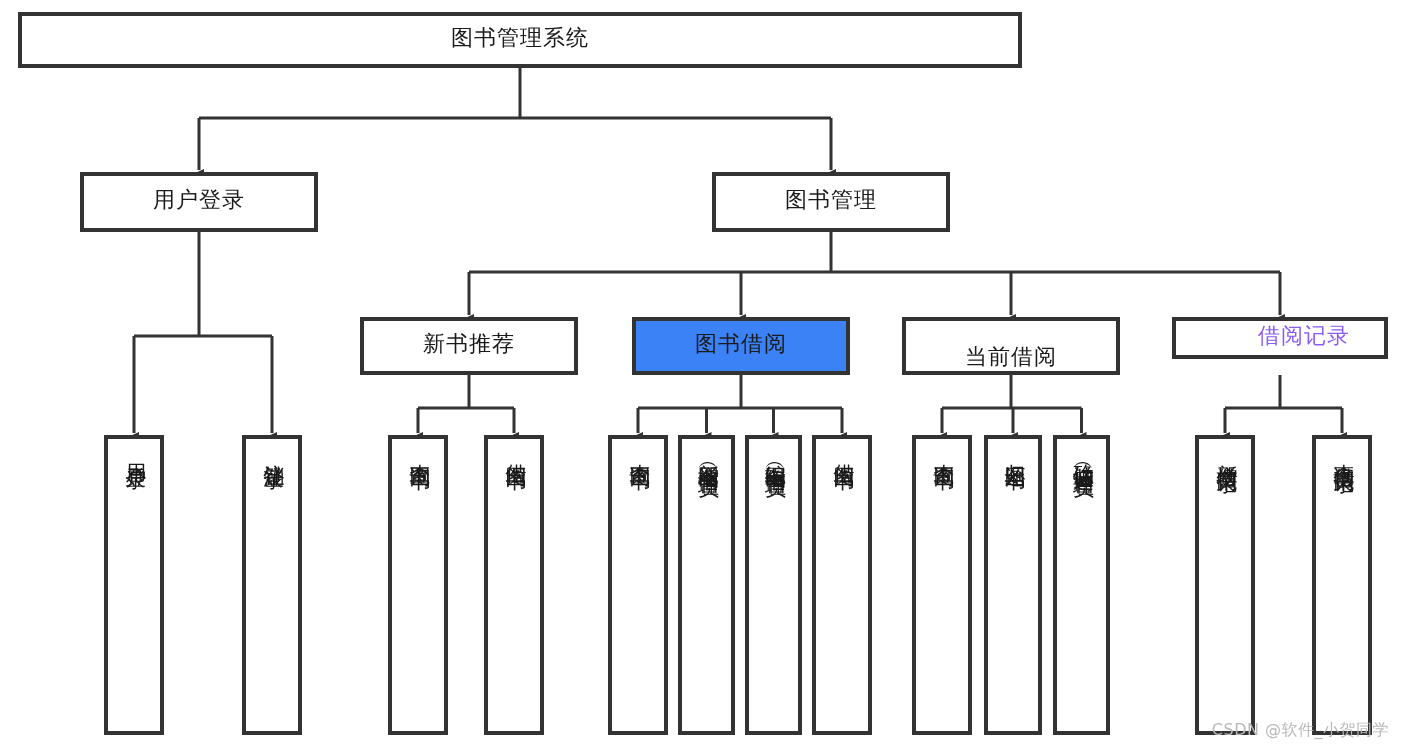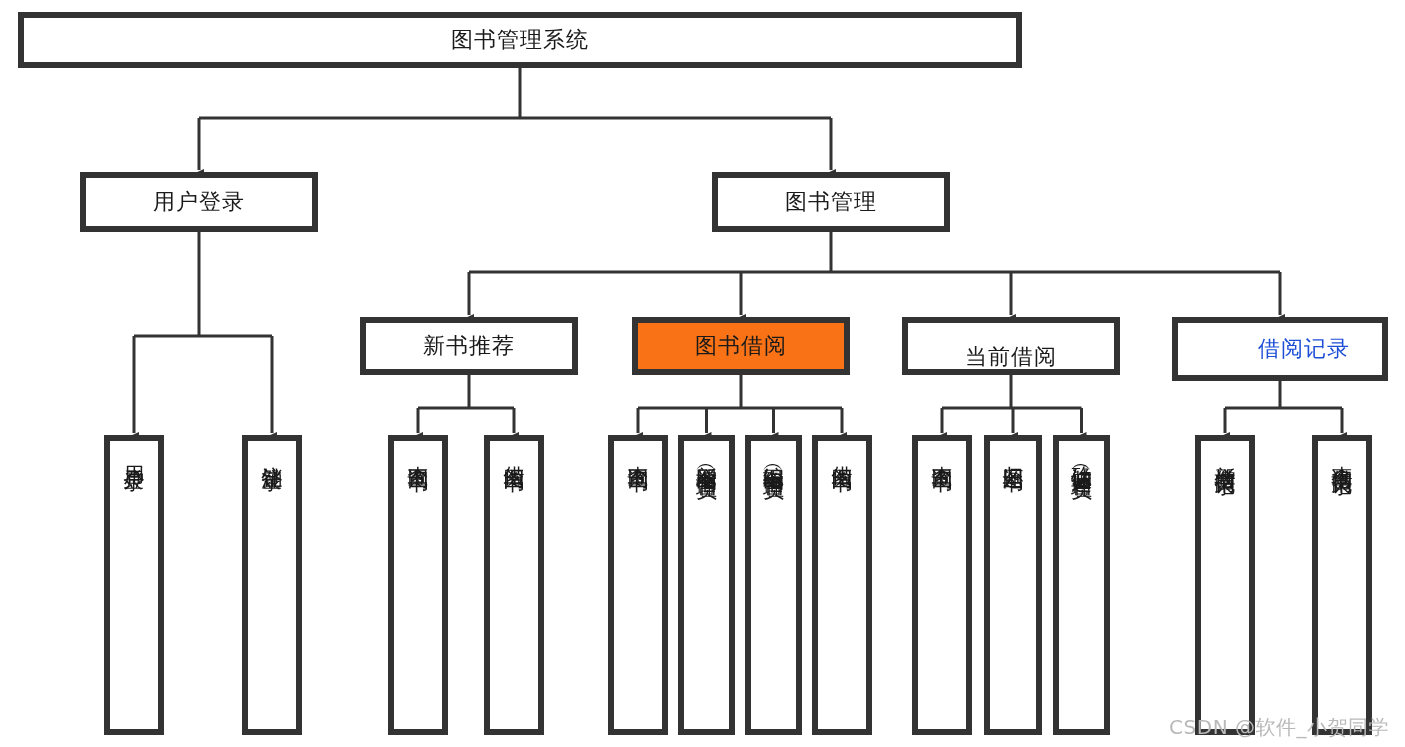--- a/index.html
+++ b/index.html
@@ -23,26 +23,27 @@
     position: absolute;
     top: 0;
     left: 0;
     width: 1405px;
     height: 747px;
     pointer-events: none;
   }
   .node {
     position: absolute;
     box-sizing: border-box;
-    border: 6px solid #000000;
+    border: 4px solid #000000;
     background: #ffffff;
     display: flex;
     align-items: center;
     justify-content: center;
     color: #1a1a1a;
+    font-family: Liberation Mono, monospace;
   }
   .node-h .node-label {
     font-size: 22px;
     letter-spacing: 1px;
     white-space: nowrap;
     line-height: 1.1;
   }
   .node-leaf {
     align-items: flex-start;
     padding-top: 8px;
@@ -53,21 +54,21 @@
     font-size: 21px;
     letter-spacing: 2px;
     line-height: 1.15;
     text-align: left;
     white-space: nowrap;
   }
   .watermark {
     position: absolute;
     right: 16px;
     bottom: 6px;
-    font-size: 20px;
+    font-size: 16px;
     color: #b9b9b9;
     letter-spacing: 0.5px;
     white-space: nowrap;
   }
 </style>
 </head>
 <body>
 
 <div id="diagram-root">
   <svg class="connectors" viewBox="0 0 1405 747" xmlns="http://www.w3.org/2000/svg">
@@ -119,27 +120,27 @@
       </div>
       <div class="node node-h" style="left: 80px; top: 172px; width: 238px; height: 60px; border-color: rgb(51, 51, 51); background: rgb(255, 255, 255); color: rgb(26, 26, 26);">
         <span class="node-label">用户登录</span>
       </div>
       <div class="node node-h" style="left: 712px; top: 172px; width: 238px; height: 60px; border-color: rgb(51, 51, 51); background: rgb(255, 255, 255); color: rgb(26, 26, 26); text-align: right;">
         <span class="node-label">图书管理</span>
       </div>
       <div class="node node-h" style="left: 360px; top: 317px; width: 218px; height: 58px; border-color: rgb(51, 51, 51); background: rgb(255, 255, 255); color: rgb(26, 26, 26);">
         <span class="node-label">新书推荐</span>
       </div>
-      <div class="node node-h" style="left: 632px; top: 317px; width: 218px; height: 58px; border-color: rgb(51, 51, 51); background: #f97316; color: rgb(26, 26, 26);">
+      <div class="node node-h" style="left: 632px; top: 317px; width: 218px; height: 58px; border-color: rgb(51, 51, 51); background: #3b82f6; color: rgb(26, 26, 26);">
         <span class="node-label">图书借阅</span>
       </div>
       <div class="node node-h" style="left: 902px; top: 317px; width: 218px; height: 58px; border-color: rgb(51, 51, 51); background: rgb(255, 255, 255); color: rgb(26, 26, 26); align-items: flex-end;">
         <span class="node-label">当前借阅</span>
       </div>
-      <div class="node node-h" style="left: 1172px; top: 317px; width: 216px; height: 64px; border-color: rgb(51, 51, 51); background: rgb(255, 255, 255); color: #1d4ed8; padding-left: 48px;">
+      <div class="node node-h" style="left: 1172px; top: 317px; width: 216px; height: 42px; border-color: rgb(51, 51, 51); background: rgb(255, 255, 255); color: #8b5cf6; padding-left: 48px;">
         <span class="node-label">借阅记录</span>
       </div>
       <div class="node node-leaf" style="left: 104px; top: 435px; width: 60px; height: 300px; border-color: rgb(51, 51, 51); background: rgb(255, 255, 255); color: rgb(26, 26, 26);">
         <span class="node-label">用户登录</span>
       </div>
       <div class="node node-leaf" style="left: 242px; top: 435px; width: 60px; height: 300px; border-color: rgb(51, 51, 51); background: rgb(255, 255, 255); color: rgb(26, 26, 26);">
         <span class="node-label">注销登录</span>
       </div>
       <div class="node node-leaf" style="left: 388px; top: 435px; width: 60px; height: 300px; border-color: rgb(51, 51, 51); background: rgb(255, 255, 255); color: rgb(26, 26, 26);">
         <span class="node-label">查询图书</span>

